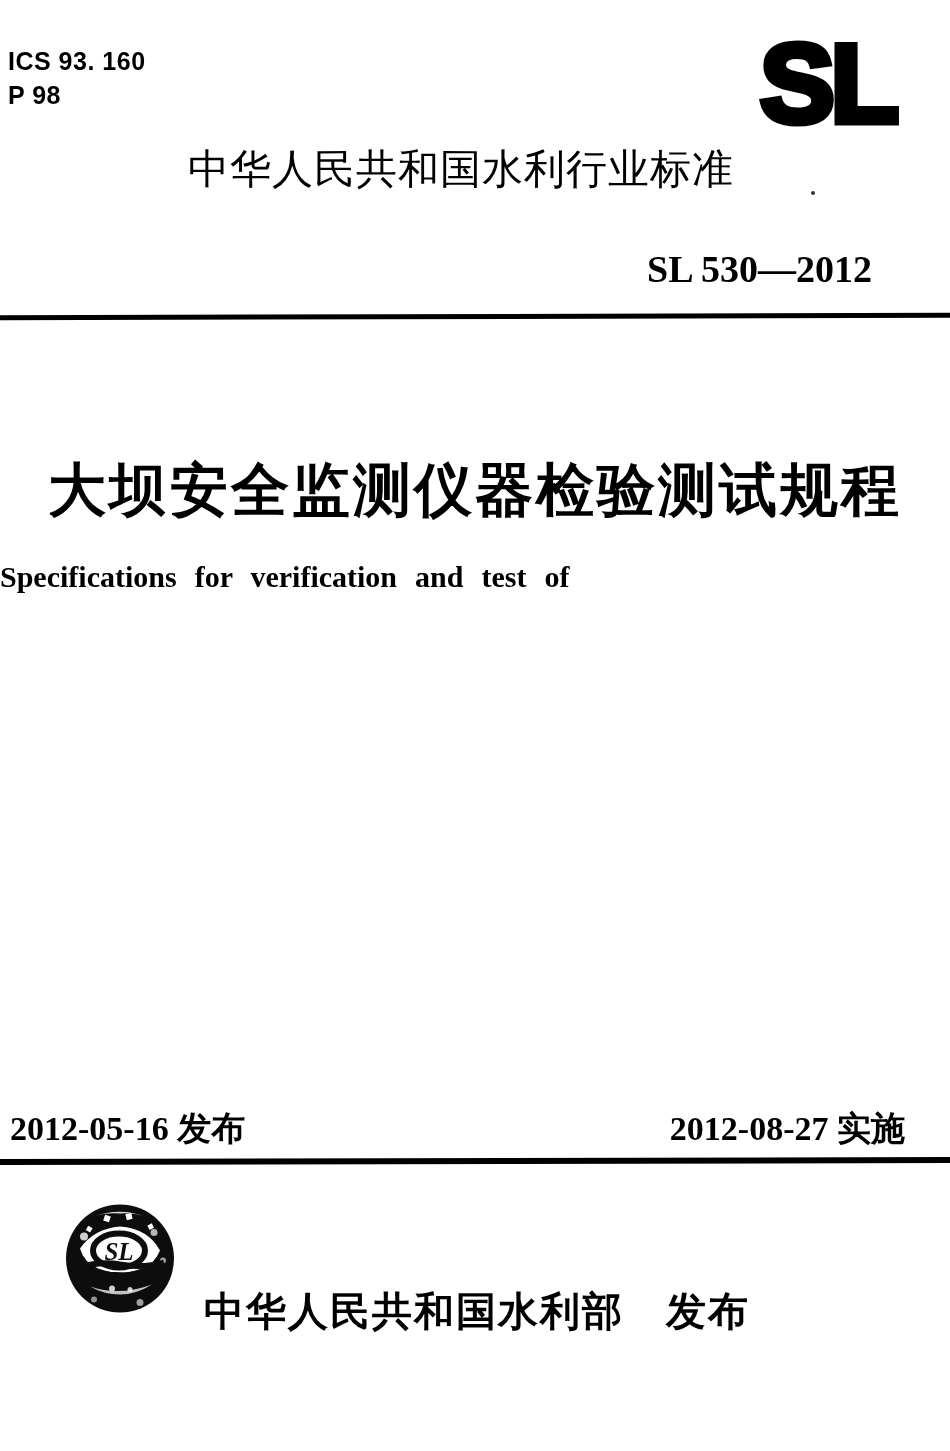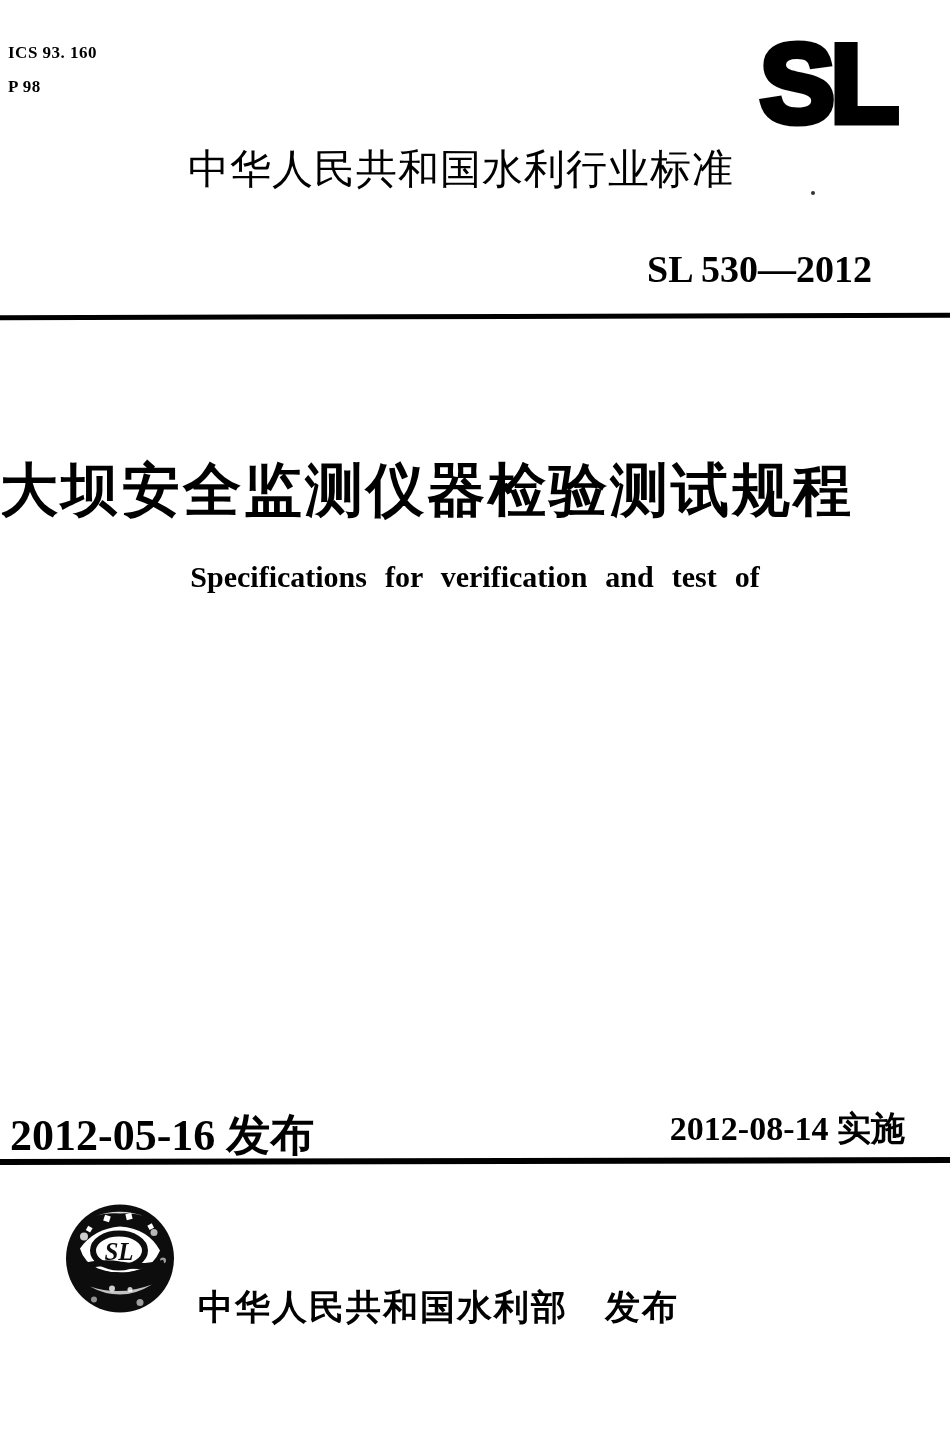--- a/index.html
+++ b/index.html
@@ -14,24 +14,24 @@
     background: #ffffff;
     color: #000000;
     overflow: hidden;
     font-family: "Liberation Serif", serif;
   }
 
   
   .ics-block {
     position: absolute;
     left: 8px;
-    top: 36px;
-    font-family: Liberation Serif, serif;
-    font-weight: bold;
-    font-size: 17px;
+    top: 44px;
+    font-family: Liberation Sans, sans-serif;
+    font-weight: bold;
+    font-size: 25px;
     line-height: 34px;
     letter-spacing: 0.5px;
   }
 
   
   .sl-logo {
     position: absolute;
     right: 55px;
     top: 28px;
     font-family: "Liberation Sans", sans-serif;
@@ -86,50 +86,49 @@
     background: #000000;
     transform: rotate(-0.15deg);
   }
 
   
   .title-zh {
     position: absolute;
     left: 0;
     top: 452px;
     width: 950px;
-    text-align: left;
+    text-align: center;
     font-family: "Liberation Sans", sans-serif;
     font-weight: bold;
     font-size: 58px;
     letter-spacing: 3px;
     white-space: nowrap;
   }
 
   
   .title-en {
     position: absolute;
     left: 0;
     top: 552px;
     width: 950px;
-    text-align: center;
     font-family: "Liberation Serif", serif;
     font-weight: bold;
     font-size: 30px;
     line-height: 50px;
     word-spacing: 0.35em;
   }
 
   
   .date-issue {
     position: absolute;
     left: 10px;
     top: 1106px;
     font-family: "Liberation Serif", serif;
     font-weight: bold;
-    font-size: 44px;
+    font-size: 34px;
     white-space: nowrap;
   }
   .date-effective {
     position: absolute;
     right: 45px;
     top: 1106px;
     font-family: "Liberation Serif", serif;
     font-weight: bold;
     font-size: 34px;
     white-space: nowrap;
@@ -150,25 +149,25 @@
     position: absolute;
     left: 64px;
     top: 1202px;
     width: 112px;
     height: 113px;
   }
 
   
   .publisher {
     position: absolute;
-    left: 198px;
+    left: 204px;
     top: 1284px;
     font-family: Liberation Sans, sans-serif;
     font-weight: bold;
-    font-size: 35px;
+    font-size: 40px;
     letter-spacing: 2px;
     white-space: nowrap;
   }
 </style>
 </head>
 <body>
 
 <div class="page">
 
   <div class="ics-block">
@@ -186,21 +185,21 @@
 
   <div class="rule-top"></div>
 
   <div class="title-zh">大坝安全监测仪器检验测试规程</div>
 
   <div class="title-en">
     <div>Specifications for verification and test of</div>
   </div>
 
   <div class="date-issue">2012-05-16 发布</div>
-  <div class="date-effective">2012-08-14 实施</div>
+  <div class="date-effective">2012-08-27 实施</div>
 
   <div class="rule-bottom"></div>
 
   <svg class="seal" viewBox="0 0 112 112" xmlns="http://www.w3.org/2000/svg">
     <circle cx="56" cy="56" r="54" fill="#0d0d0d"></circle>
 
     <circle cx="20" cy="34" r="4" fill="#ffffff" opacity="0.8"></circle>
     <circle cx="90" cy="30" r="3.5" fill="#ffffff" opacity="0.7"></circle>
     <circle cx="99" cy="58" r="3" fill="#ffffff" opacity="0.6"></circle>
     <circle cx="30" cy="97" r="3" fill="#ffffff" opacity="0.55"></circle>

